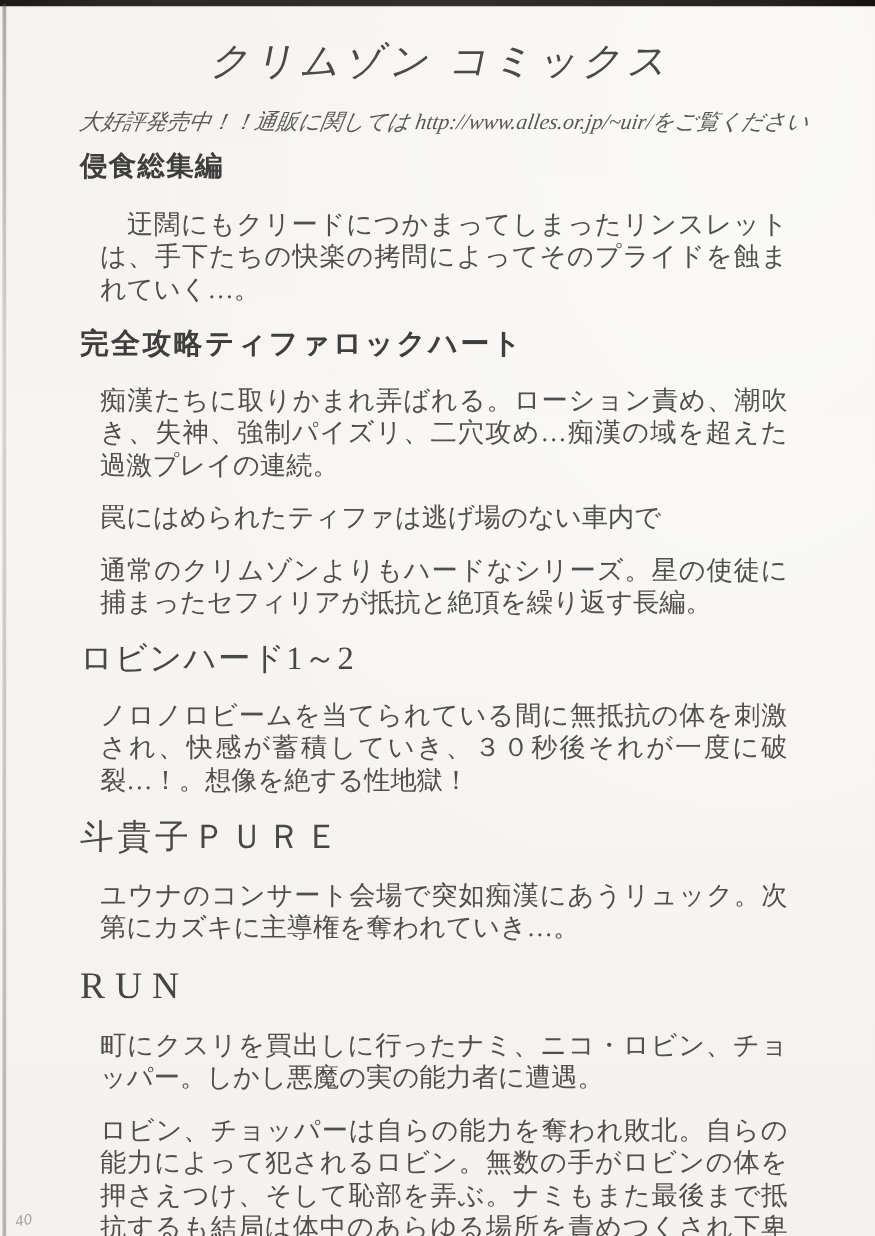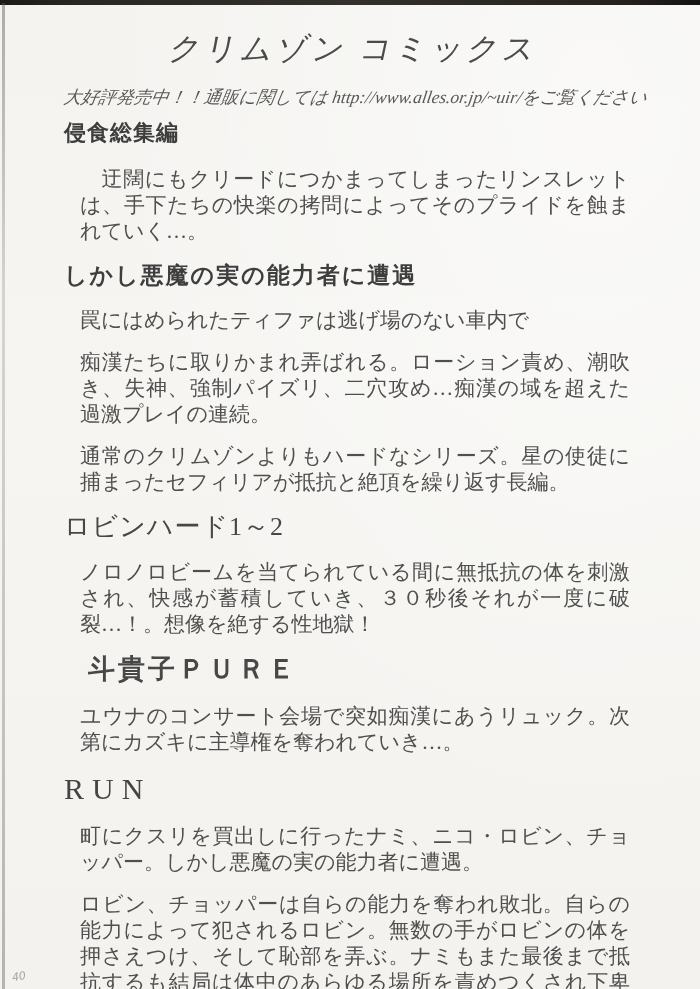--- a/index.html
+++ b/index.html
@@ -45,22 +45,22 @@
     font-family:"DejaVu Sans","Liberation Sans",sans-serif;
     font-size:23px;line-height:1.35;letter-spacing:2px;
   }
   .h-serif{
     font-family:"Liberation Serif","DejaVu Serif",serif;
     font-weight:normal;color:#474747;
     font-size:26px;line-height:1.25;letter-spacing:1px;
   }
   .h-serif-lg{
     font-family:"Liberation Serif","DejaVu Serif",serif;
-    font-weight:bold;color:#474747;
-    font-size:27px;line-height:1.25;letter-spacing:3px;margin-left:24px;
+    font-weight:normal;color:#474747;
+    font-size:27px;line-height:1.25;letter-spacing:3px;
   }
   .h-run{
     font-family:"Liberation Serif","DejaVu Serif",serif;
     font-weight:normal;color:#454545;
     font-size:30px;line-height:1.2;letter-spacing:8px;
   }
   section p{
     margin:16px;font-size:21px;line-height:26px;color:#4f4f4f;
     text-align:justify;
   }
@@ -82,23 +82,23 @@
     <h1 class="doc-title"><span class="skew">クリムゾン コミックス</span></h1>
 
     <p class="doc-subtitle"><span class="skew">大好評発売中！！通販に関しては http://www.alles.or.jp/~uir/をご覧ください</span></p>
 
     <section>
       <h2 class="h-gothic">侵食総集編</h2>
       <p>　迂闊にもクリードにつかまってしまったリンスレットは、手下たちの快楽の拷問によってそのプライドを蝕まれていく…。</p>
     </section>
 
     <section>
-      <h2 class="h-gothic-wide">しかし悪魔の実の能力者に遭遇</h2>
+      <h2 class="h-gothic-wide">完全攻略ティファロックハート</h2>
+      <p>痴漢たちに取りかまれ弄ばれる。ローション責め、潮吹き、失神、強制パイズリ、二穴攻め…痴漢の域を超えた過激プレイの連続。</p>
       <p>罠にはめられたティファは逃げ場のない車内で</p>
-      <p>痴漢たちに取りかまれ弄ばれる。ローション責め、潮吹き、失神、強制パイズリ、二穴攻め…痴漢の域を超えた過激プレイの連続。</p>
     </section>
 
     <section>
       <p>通常のクリムゾンよりもハードなシリーズ。星の使徒に捕まったセフィリアが抵抗と絶頂を繰り返す長編。</p>
     </section>
 
 
     <section>
       <h2 class="h-serif">ロビンハード1～2</h2>
       <p>ノロノロビームを当てられている間に無抵抗の体を刺激され、快感が蓄積していき、３０秒後それが一度に破裂…！。想像を絶する性地獄！</p>

